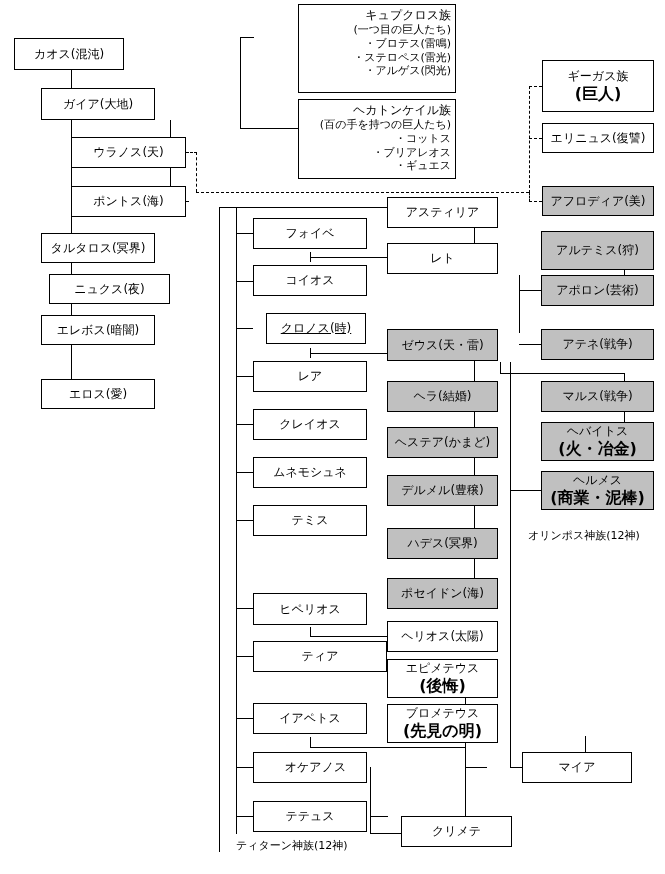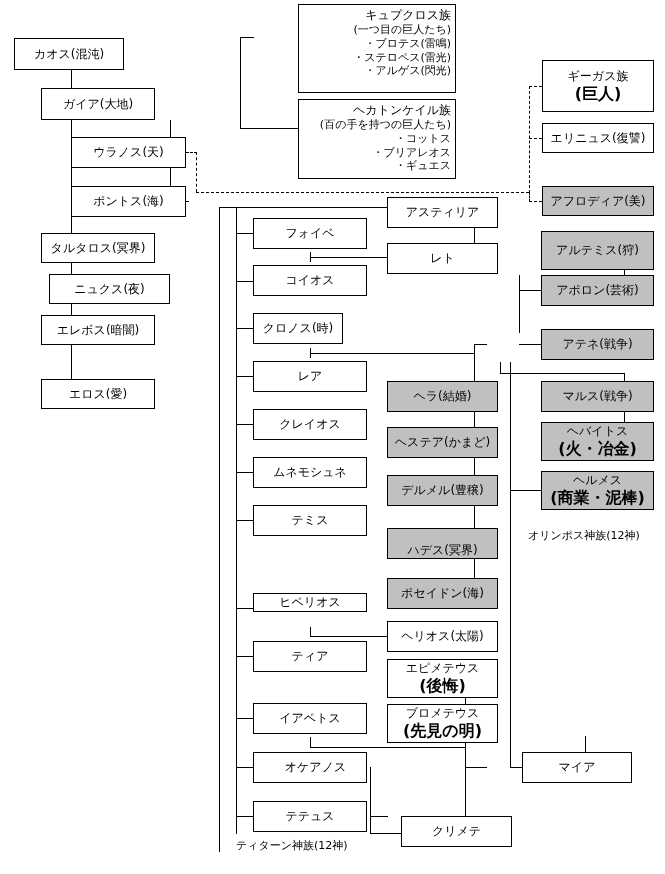--- a/index.html
+++ b/index.html
@@ -205,67 +205,70 @@
   <div class="box gray" style="left:542px;top:186px;width:112px;height:30px;">
     <span>アフロディア(美)</span>
   </div>
 
   <div class="box" style="left:253px;top:218px;width:114px;height:31px;">
     <span>フォイベ</span>
   </div>
   <div class="box" style="left:253px;top:265px;width:114px;height:31px;">
     <span>コイオス</span>
   </div>
-  <div class="box" style="left:253px;top:313px;width:90px;height:31px;">
+  <div class="box" style="left:266px;top:313px;width:100px;height:31px;text-decoration:underline;">
     <span>クロノス(時)</span>
   </div>
   <div class="box" style="left:253px;top:361px;width:114px;height:31px;">
     <span>レア</span>
   </div>
   <div class="box" style="left:253px;top:409px;width:114px;height:31px;">
     <span>クレイオス</span>
   </div>
   <div class="box" style="left:253px;top:457px;width:114px;height:31px;">
     <span>ムネモシュネ</span>
   </div>
   <div class="box" style="left:253px;top:505px;width:114px;height:31px;">
     <span>テミス</span>
   </div>
-  <div class="box" style="left:253px;top:593px;width:114px;height:19px;">
+  <div class="box" style="left:253px;top:593px;width:114px;height:32px;">
     <span>ヒペリオス</span>
   </div>
-  <div class="box" style="left:253px;top:641px;width:114px;height:31px;">
+  <div class="box" style="left:253px;top:641px;width:134px;height:31px;">
     <span>ティア</span>
   </div>
   <div class="box" style="left:253px;top:703px;width:114px;height:31px;">
     <span>イアペトス</span>
   </div>
   <div class="box" style="left:253px;top:752px;width:114px;height:31px;padding-left:11px;">
     <span>オケアノス</span>
   </div>
   <div class="box" style="left:253px;top:801px;width:114px;height:31px;">
     <span>テテュス</span>
   </div>
 
   <div class="box" style="left:387px;top:197px;width:111px;height:31px;">
     <span>アスティリア</span>
   </div>
   <div class="box" style="left:387px;top:243px;width:111px;height:31px;">
     <span>レト</span>
   </div>
+  <div class="box gray" style="left:387px;top:329px;width:111px;height:32px;">
+    <span>ゼウス(天・雷)</span>
+  </div>
   <div class="box gray" style="left:387px;top:427px;width:111px;height:31px;">
     <span>ヘステア(かまど)</span>
   </div>
   <div class="box gray" style="left:387px;top:381px;width:111px;height:31px;">
     <span>ヘラ(結婚)</span>
   </div>
   <div class="box gray" style="left:387px;top:475px;width:111px;height:31px;">
     <span>デルメル(豊穣)</span>
   </div>
-  <div class="box gray" style="left:387px;top:528px;width:111px;height:31px;justify-content:flex-end;">
+  <div class="box gray" style="left:387px;top:528px;width:111px;height:31px;">
     <span>ハデス(冥界)</span>
   </div>
   <div class="box gray" style="left:387px;top:578px;width:111px;height:31px;">
     <span>ポセイドン(海)</span>
   </div>
   <div class="box" style="left:387px;top:621px;width:111px;height:31px;">
     <span>ヘリオス(太陽)</span>
   </div>
   <div class="box" style="left:387px;top:659px;width:111px;height:39px;">
     <span>エピメテウス</span>

